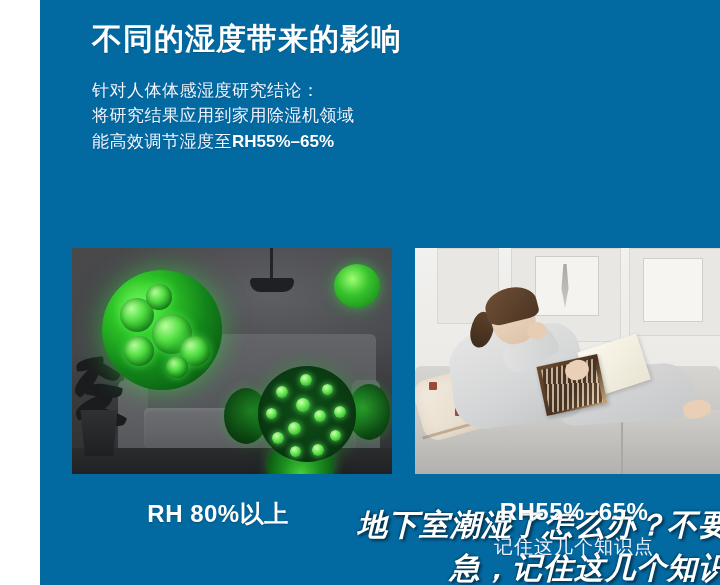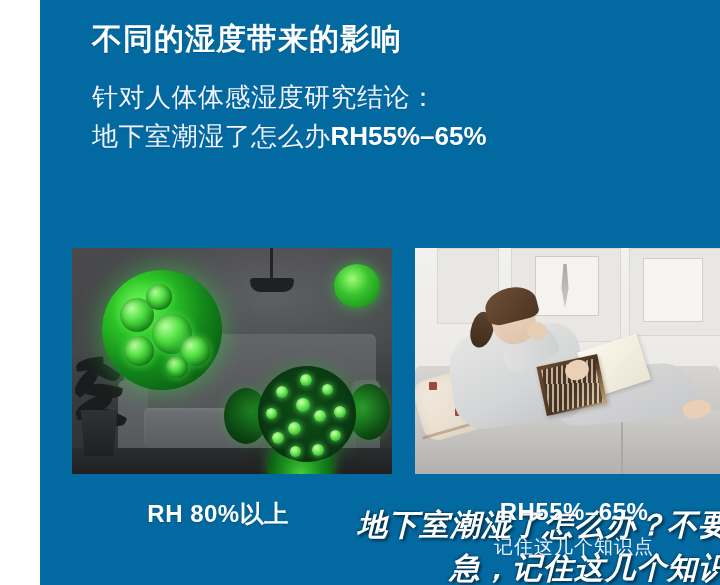--- a/index.html
+++ b/index.html
@@ -37,21 +37,21 @@
     line-height: 1.25;
     white-space: nowrap;
     text-shadow: 0 1px 1px rgba(0,0,0,0.18);
   }
 
   .body-lines {
     margin-top: 20px;
   }
 
   .body-line {
-    font-size: 26px;
+    font-size: 17px;
     color: #f2f5ff;
     line-height: 1.52;
     letter-spacing: 0.5px;
     white-space: nowrap;
     text-shadow: 0 1px 1px rgba(0,0,0,0.13);
   }
 
   .body-line .em {
     font-weight: bold;
     color: #ffffff;
@@ -449,21 +449,22 @@
 </style>
 </head>
 <body>
 
 <div class="poster">
 
   <div class="header">
     <div class="poster-title">不同的湿度带来的影响</div>
     <div class="body-lines">
       <div class="body-line">针对人体体感湿度研究结论：</div>
-      <div class="body-line"><span>地下室潮湿了怎么办</span><span class="em">RH55%–65%</span></div>
+      <div class="body-line">将研究结果应用到家用除湿机领域</div>
+      <div class="body-line"><span>能高效调节湿度至</span><span class="em">RH55%–65%</span></div>
     </div>
   </div>
 
   <div class="photos">
 
     <div class="photo photo-left">
       <div class="scene-dark">
         <div class="wall-shadow"></div>
         <div class="lamp-wire"></div>
         <div class="lamp-shade"></div>

